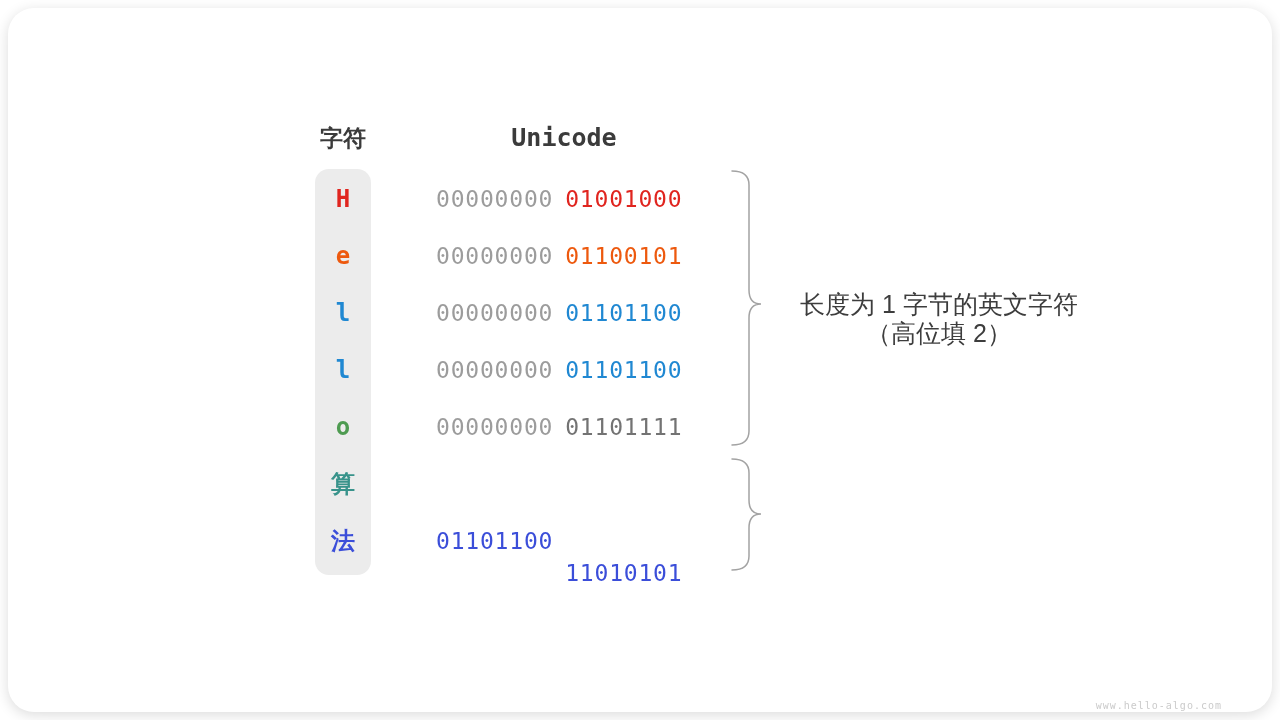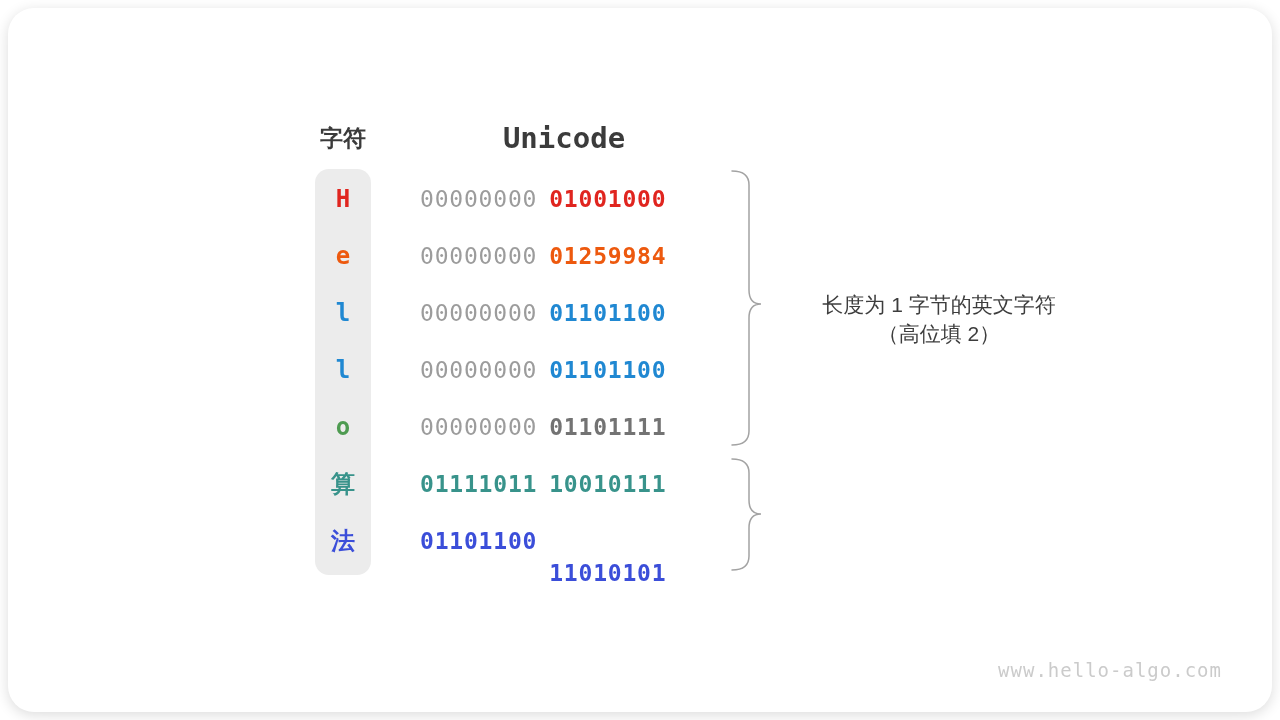--- a/index.html
+++ b/index.html
@@ -26,21 +26,21 @@
     color: #3b3b3b;
     font-weight: bold;
   }
   .char-header {
     left: 307px; width: 56px;
     font-size: 23px;
     font-family: "Liberation Sans", sans-serif;
   }
   .unicode-header {
     left: 431px; width: 250px;
-    font-size: 29px;
+    font-size: 25px;
     font-family: "DejaVu Sans Mono", monospace;
   }
 
   .char-column-bg {
     position: absolute;
     left: 307px; top: 161px;
     width: 56px; height: 406px;
     background: #ececec;
     border-radius: 14px;
   }
@@ -50,52 +50,52 @@
     position: absolute;
     left: 307px; width: 56px;
     text-align: center;
     line-height: 32px;
     font-family: "DejaVu Sans Mono", "Liberation Sans", monospace;
     font-size: 24px;
     font-weight: bold;
   }
   .binary {
     position: absolute;
-    left: 412px;
+    left: 428px;
     display: flex;
     gap: 12px;
     line-height: 32px;
     font-family: "DejaVu Sans Mono", monospace;
     font-size: 23px;
     letter-spacing: 0.8px;
     justify-content: center;
   }
-  .byte.colored { font-weight: bold; }
+  .byte.colored { font-weight: normal; }
   .byte.gray { color: #9c9c9c; font-weight: normal; }
 
   .brace-layer { position: absolute; left: 0; top: 0; width: 1280px; height: 720px; }
 
   .annotation {
     position: absolute;
     left: 770px; width: 322px;
     text-align: center;
     color: #3d3d3d;
-    font-size: 21px;
+    font-size: 25px;
     line-height: 29px;
     font-family: "Liberation Sans", sans-serif;
   }
   .anno-english { top: 282px; }
   .anno-chinese { top: 487px; }
 
   .watermark {
     position: absolute;
-    right: 66px; bottom: 47px;
+    right: 66px; bottom: 17px;
     color: #cbcbcb;
     font-family: "DejaVu Sans Mono", monospace;
-    font-size: 19px;
+    font-size: 10px;
     letter-spacing: 1px;
   }
 </style>
 </head>
 <body>
 
 <div class="card">
   <div class="diagram">
 
     <div class="col-header char-header">字符</div>
@@ -109,21 +109,21 @@
           <span class="char" style="color: rgb(224, 37, 31);">H</span>
           <div class="binary">
             <span class="byte gray">00000000</span>
             <span class="byte colored" style="color: rgb(224, 37, 31);">01001000</span>
           </div>
         </div>
         <div class="row" style="top: 232px;">
           <span class="char" style="color: rgb(237, 89, 14);">e</span>
           <div class="binary">
             <span class="byte gray">00000000</span>
-            <span class="byte colored" style="color: rgb(237, 89, 14);">01259984</span>
+            <span class="byte colored" style="color: rgb(237, 89, 14);">01100101</span>
           </div>
         </div>
         <div class="row" style="top: 289px;">
           <span class="char" style="color: rgb(32, 136, 210);">l</span>
           <div class="binary">
             <span class="byte gray">00000000</span>
             <span class="byte colored" style="color: rgb(32, 136, 210);">01101100</span>
           </div>
         </div>
         <div class="row" style="top: 346px;">
@@ -135,24 +135,20 @@
         </div>
         <div class="row" style="top: 403px;">
           <span class="char" style="color: rgb(78, 155, 81);">o</span>
           <div class="binary">
             <span class="byte gray">00000000</span>
             <span class="byte colored" style="color: #737373;">01101111</span>
           </div>
         </div>
         <div class="row" style="top: 460px;">
           <span class="char" style="color: rgb(56, 147, 139);">算</span>
-          <div class="binary">
-            <span class="byte colored" style="color: rgb(56, 147, 139);">01111011</span>
-            <span class="byte colored" style="color: rgb(56, 147, 139);">10010111</span>
-          </div>
         </div>
         <div class="row" style="top: 517px;">
           <span class="char" style="color: rgb(59, 78, 217);">法</span>
           <div class="binary">
             <span class="byte colored" style="color: rgb(59, 78, 217);">01101100</span>
             <span class="byte colored" style="color: rgb(59, 78, 217); margin-top: 32px;">11010101</span>
           </div>
         </div>
       </div>
 

